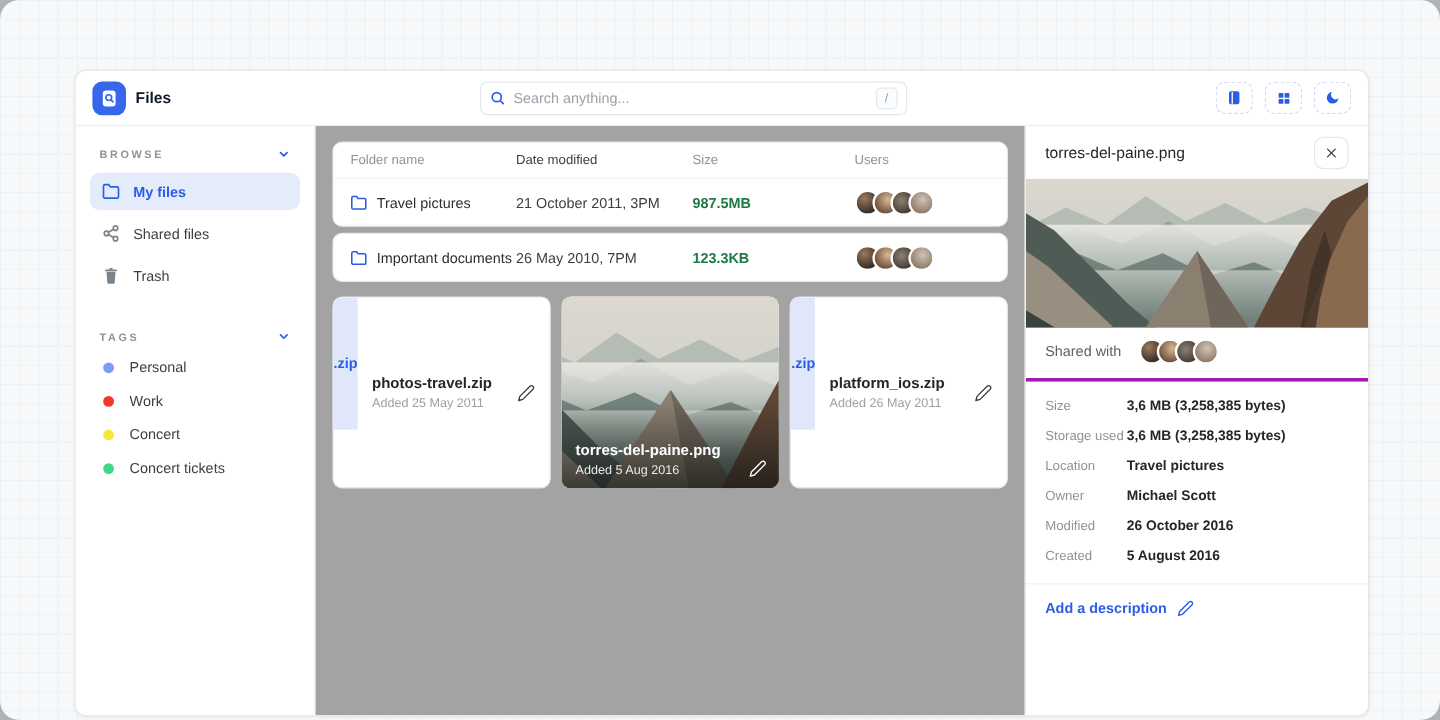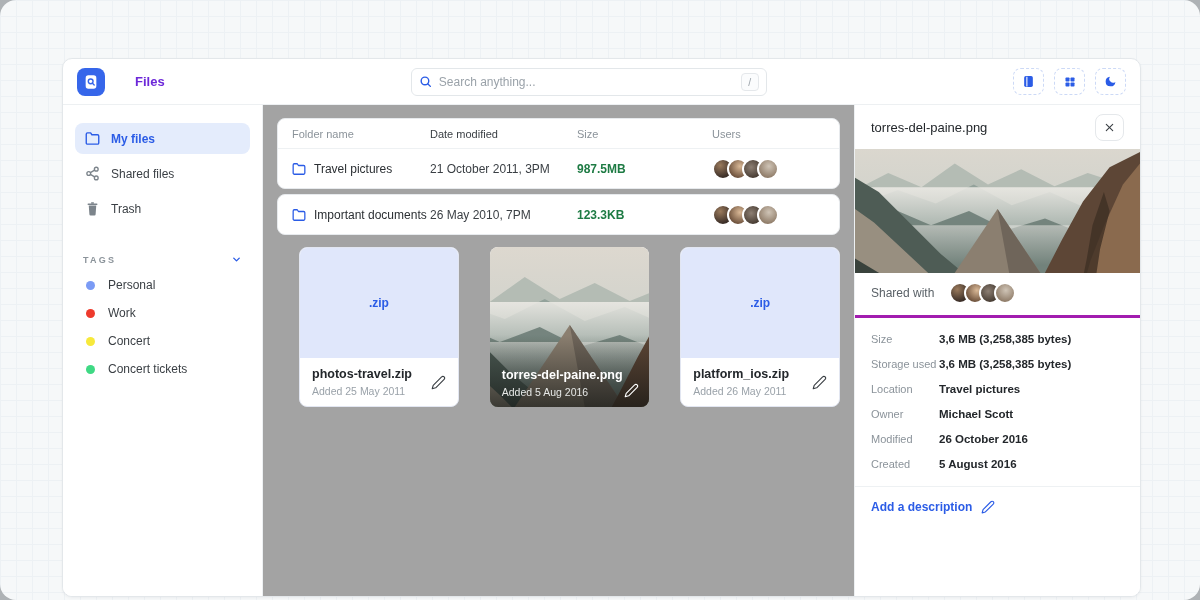--- a/index.html
+++ b/index.html
@@ -13,21 +13,21 @@
   .app { position:absolute; left:62px; top:58px; width:1079px; bottom:3px;
     background:#fff; border:1px solid #e3e7ea; border-radius:10px;
     box-shadow:0 1px 3px rgba(16,24,40,.05); overflow:hidden;
     display:flex; flex-direction:column; }
 
   
   .topbar { height:46px; flex:0 0 46px; display:flex; align-items:center;
     padding:0 14px; border-bottom:1px solid #edf0f2; }
   .logo { width:28px; height:28px; border-radius:8px; background:#3666ea;
     display:grid; place-items:center; flex:0 0 28px; }
-  .app-title { font-weight:bold; font-size:13px; color:#6d28d9; margin-left:30px; }
+  .app-title { font-weight:bold; font-size:13px; color:#0f172a; margin-left:8px; }
   .searchwrap { flex:1; display:flex; justify-content:center; }
   .search { width:356px; height:28px; border:1px solid #e3e7ea; border-radius:6px;
     display:flex; align-items:center; padding:0 7px; gap:7px; background:#fff; }
   .search input { border:0; outline:0; flex:1; font-size:12px; color:#43484d;
     font-family:"Liberation Sans", sans-serif; background:transparent; }
   .search input::placeholder { color:#9aa2a9; }
   .kbd { min-width:18px; height:18px; border:1px solid #e5e8eb; border-radius:4px;
     color:#9aa2a9; font-size:10.5px; display:grid; place-items:center;
     padding:0 4px; background:#fbfcfd; }
   .actions { display:flex; gap:10px; }
@@ -70,22 +70,22 @@
   .av { width:22px; height:22px; border-radius:50%; border:2px solid #fff; margin-left:-7px; }
   .av:first-child { margin-left:0; }
   .av-a { background:radial-gradient(circle at 35% 30%, #9a7a5c, #3c2f28 70%); }
   .av-b { background:radial-gradient(circle at 60% 35%, #d9b896, #6b4f3a 75%); }
   .av-c { background:radial-gradient(circle at 40% 40%, #8d7f73, #43382f 75%); }
   .av-d { background:radial-gradient(circle at 55% 35%, #cfc4b6, #8a7662 80%); }
 
   
   .cards { display:flex; gap:9px; margin-top:12px; }
   .fcard { width:182px; height:160px; border-radius:8px; overflow:hidden;
-    background:#fff; border:1px solid #e2e6f1; display:flex; flex-direction:column;
-    cursor:pointer;margin-left:22px; }
+    background:#fff; border:1px solid #e2e6f1; display:flex; flex-direction:row;
+    cursor:pointer; }
   .thumb { height:110px; background:#e0e7fb; display:grid; place-items:center; }
   .zip-label { color:#2b5ce6; font-weight:bold; font-size:12px; }
   .meta { flex:1; display:flex; align-items:center; justify-content:space-between;
     padding:0 12px; }
   .meta-name { font-weight:bold; font-size:12.5px; color:#23272b; }
   .meta-added { font-size:10.5px; color:#9aa2a9; margin-top:4px; }
   .fcard.image { position:relative; border:0; }
   .fcard.image .mtn-img { position:absolute; inset:0; width:100%; height:100%; }
   .img-overlay { position:absolute; inset:0;
     background:linear-gradient(180deg, transparent 55%, rgba(15,18,16,.68)); }
@@ -201,20 +201,28 @@
               <path d="M21 12.8A9 9 0 1 1 11.2 3a7 7 0 0 0 9.8 9.8z"></path>
             </svg>
           </span>
         </div>
       </div>
     </div>
 
     <div class="body">
 
       <div class="sidebar">
+        <div class="section-head">
+          <span>BROWSE</span>
+          <span>
+            <svg width="11" height="11" viewBox="0 0 24 24" fill="none" stroke="#2b5ce6" stroke-width="3" stroke-linecap="round" stroke-linejoin="round">
+                <polyline points="6 9 12 15 18 9"></polyline>
+              </svg>
+          </span>
+        </div>
 
         <div class="nav-item active">
           <span>
             <svg width="15" height="15" viewBox="0 0 24 24" fill="none" stroke="#2b5ce6" stroke-width="2.2" stroke-linejoin="round">
               <path d="M22 19a2 2 0 0 1-2 2H4a2 2 0 0 1-2-2V5a2 2 0 0 1 2-2h5l2 3h9a2 2 0 0 1 2 2z"></path>
             </svg>
           </span>
           <span>My files</span>
         </div>
 

